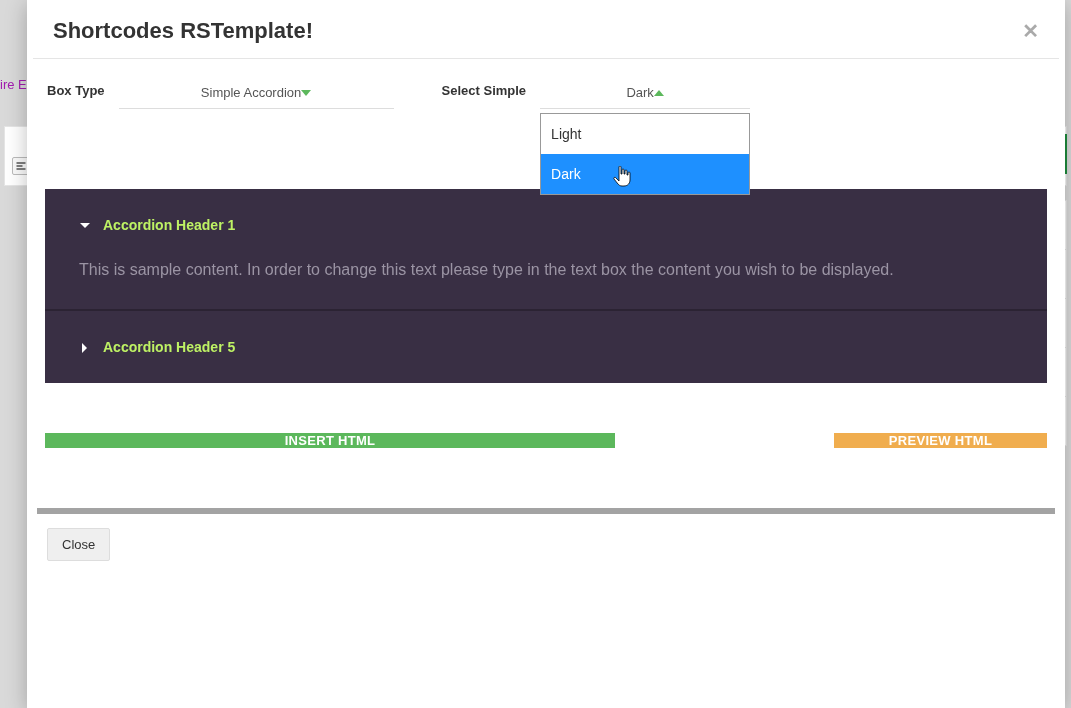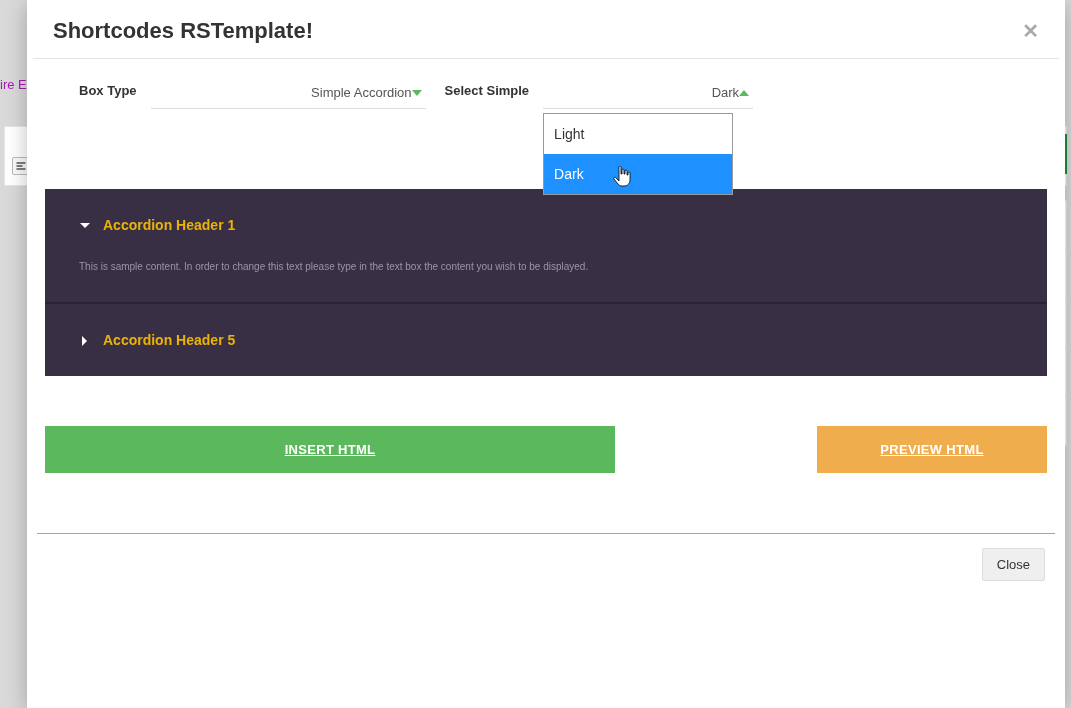--- a/index.html
+++ b/index.html
@@ -11,46 +11,46 @@
   .bg-toolbar-btn { position:absolute; top:157px; left:12px; width:18px; height:18px; border:1px solid #bbb; background:#fafafa; border-radius:2px; display:flex; align-items:center; justify-content:center; }
   .bg-toolbar-btn svg { width:12px; height:12px; }
   .bg-green-btn { position:absolute; top:134px; right:4px; width:40px; height:40px; background:#1d8c3c; color:#fff; font-size:12px; display:flex; align-items:center; justify-content:center; }
   .bg-side-list { position:absolute; right:4px; top:200px; width:50px; }
   .bg-side-row { background:#fff; border:1px solid #e6e6e6; padding:10px 6px; font-size:12px; color:#333; height:50px; display:flex; align-items:center; overflow:hidden; margin-bottom:-1px;}
   
   .modal { position:absolute; top:0; left:27px; right:6px; bottom:0; background:#fff; box-shadow:0 4px 20px rgba(0,0,0,0.25); display:flex; flex-direction:column; }
   .modal-header { padding:18px 20px 14px 20px; border-bottom:1px solid #e5e5e5; display:flex; align-items:center; justify-content:space-between; margin:0 6px; }
   .modal-title { font-size:22px; font-weight:bold; color:#333; }
   .close-x { font-size:20px; color:#aaa; font-weight:bold; cursor:pointer; line-height:1; }
-  .filters { display:flex; gap:19px; padding:18px 20px 10px 20px;margin-left:32px; }
+  .filters { display:flex; gap:48px; padding:18px 20px 10px 20px; }
   .filter-group { display:flex; align-items:flex-start; gap:14px; position:relative; }
   .filter-label { font-size:13px; font-weight:bold; color:#333; padding-top:6px; }
-  .select-box { width:275px; border-bottom:1px solid #ddd; padding:8px 4px; font-size:13px; color:#555; display:flex; align-items:center; justify-content:flex-end; cursor:pointer; }
+  .select-box { width:275px; border-bottom:1px solid #ddd; padding:8px 4px; font-size:13px; color:#555; display:flex; align-items:center; justify-content:center; cursor:pointer; }
   .select-box.subset { width:210px; }
   .caret-down, .caret-up { width:0; height:0; border-left:5px solid transparent; border-right:5px solid transparent; }
   .caret-down { border-top:6px solid #5cb85c; }
   .caret-up { border-bottom:6px solid #5cb85c; }
-  .dropdown { position:absolute; top:36px; left:0; width:190px; background:#fff; border:1px solid #999; z-index:10; }
+  .dropdown { position:absolute; top:36px; left:0; width:210px; background:#fff; border:1px solid #999; z-index:10; }
   .dropdown-item { padding:12px 10px; font-size:14px; color:#333; cursor:pointer; }
   .dropdown-item.hover { background:#1e90ff; color:#fff; }
   
   .preview { margin:70px 18px 0 18px; }
   .acc-panel { background:#392f44; border-bottom:2px solid #2b2333; }
   .acc-header { padding:28px 34px; display:flex; align-items:center; gap:14px; cursor:pointer; }
-  .acc-header-title { color:#eab308; font-size:14px; font-weight:bold; }
+  .acc-header-title { color:#bef264; font-size:14px; font-weight:bold; }
   .chev { width:10px; height:10px; position:relative; flex-shrink:0;}
   .chev svg { width:12px; height:12px; fill:#fff; display:block;}
-  .acc-body { padding:0 34px 30px 34px; color:#9b94a4; font-size:10px; }
+  .acc-body { padding:0 34px 30px 34px; color:#9b94a4; font-size:16px; }
   
   .actions { margin:50px 18px 0 18px; display:flex; justify-content:space-between; }
-  .btn { padding:16px 0; text-align:center; font-size:13px; font-weight:bold; color:#fff; letter-spacing:0.3px; cursor:pointer;text-decoration:underline; }
+  .btn { padding:0 0; text-align:center; font-size:13px; font-weight:bold; color:#fff; letter-spacing:0.3px; cursor:pointer; }
   .btn-insert { background:#5cb85c; width:570px; }
-  .btn-preview { background:#f0ad4e; width:230px; }
+  .btn-preview { background:#f0ad4e; width:213px; }
   
-  .modal-footer { margin:60px 10px 18px 10px; border-top:1px solid #a3a3a3; padding:14px 10px 0 10px; display:flex; justify-content:flex-end; }
+  .modal-footer { margin:60px 10px 18px 10px; border-top:6px solid #a3a3a3; padding:14px 10px 0 10px; display:flex; justify-content:flex-start; }
   .btn-close { background:#efefef; border:1px solid #ddd; padding:8px 14px; font-size:13px; color:#333; cursor:pointer; border-radius:2px;}
   
   .cursor { position:absolute; left:613px; top:166px; z-index:50; pointer-events:none;}
   .cursor svg { width:18px; height:22px; display:block; }
 </style>
 </head>
 <body>
 
 <div class="bg-layer">
   <span class="bg-left-text">ire E</span>

